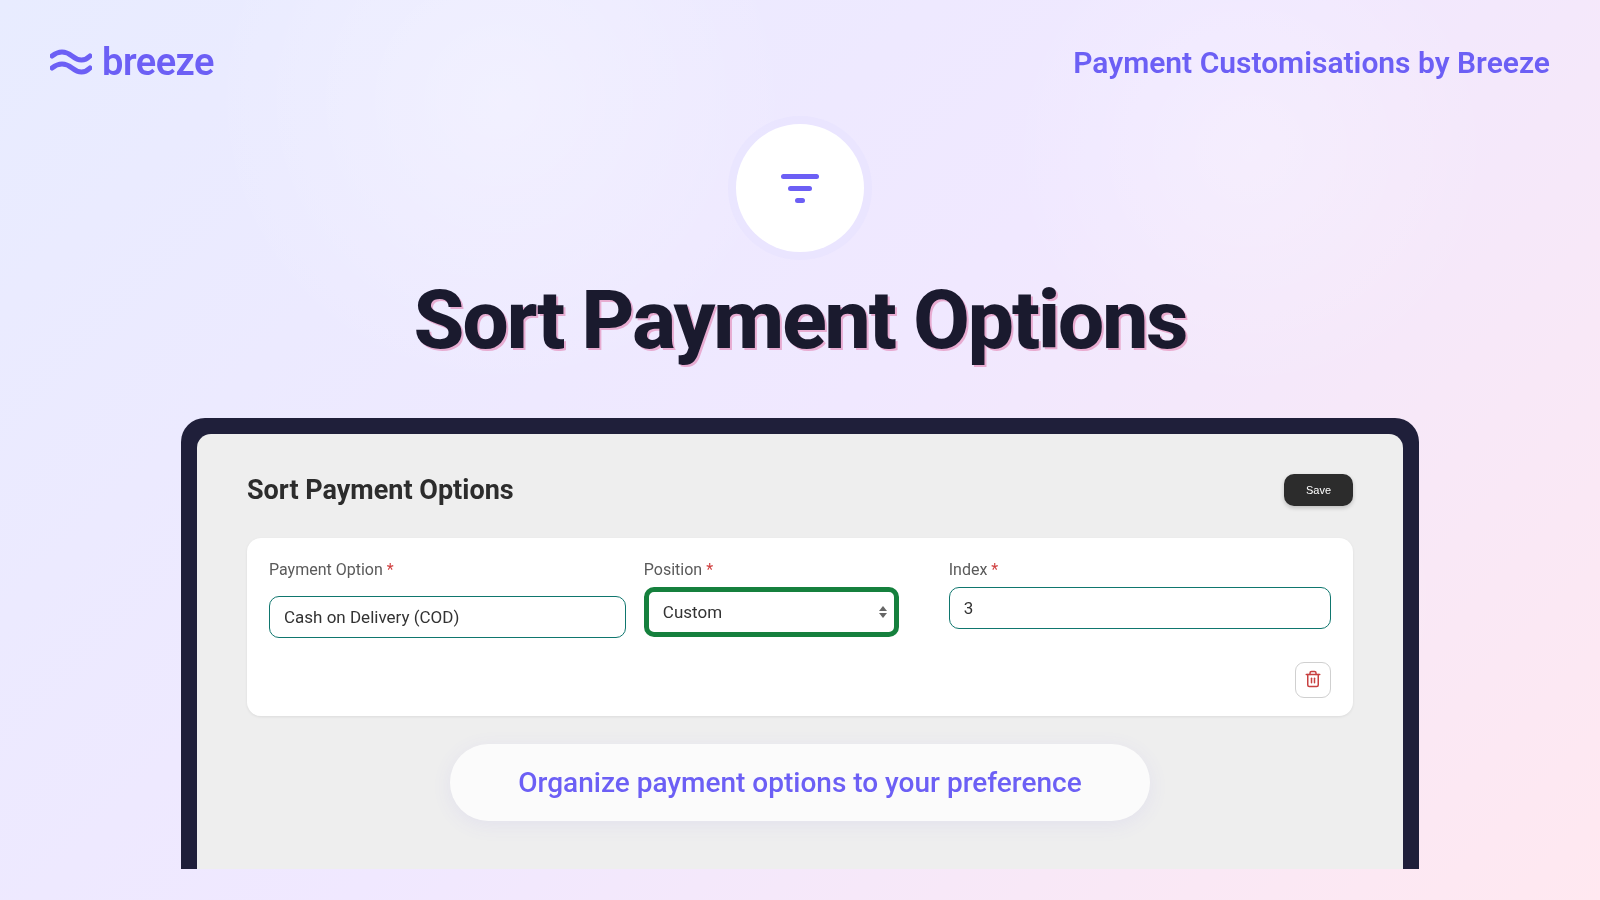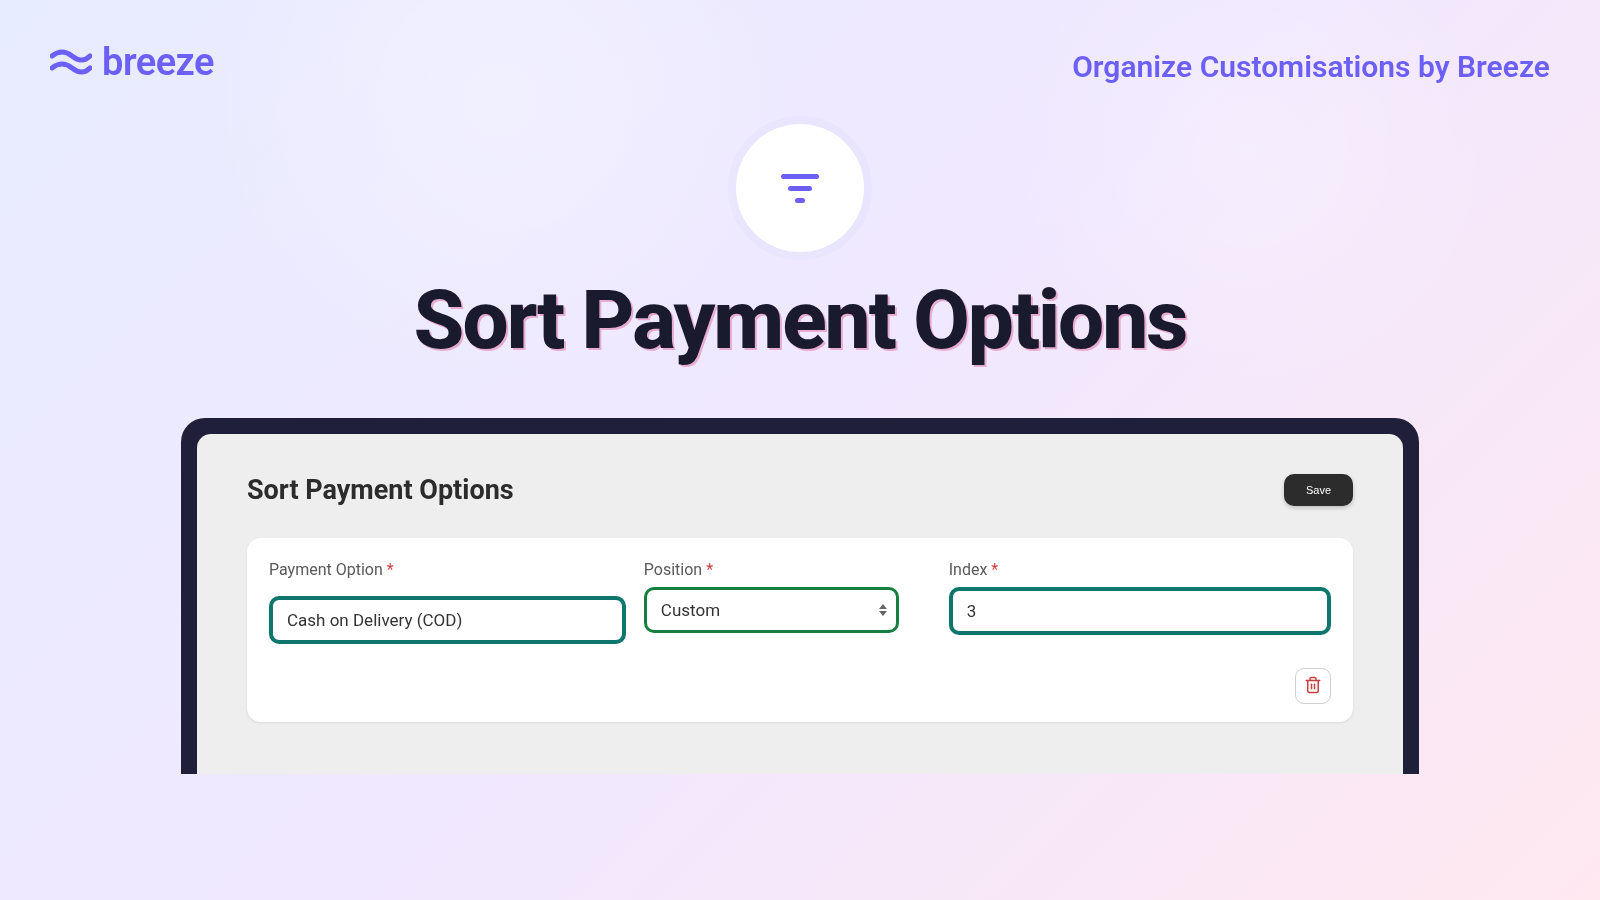--- a/index.html
+++ b/index.html
@@ -43,21 +43,21 @@
       background: radial-gradient(circle, rgba(255,255,255,0.2) 0%, rgba(255,255,255,0) 70%);
       bottom: 100px;
       right: 150px;
     }
     
     
     .header {
       position: relative;
       display: flex;
       justify-content: space-between;
-      align-items: flex-end;
+      align-items: center;
       padding: 40px 50px 0 50px;
       z-index: 10;
     }
     
     .logo {
       display: flex;
       align-items: center;
       gap: 10px;
     }
     
@@ -195,35 +195,35 @@
       font-size: 16px;
       color: #5a5a5a;
       font-weight: 400;
     }
     
     .required {
       color: #d04040;
     }
     
     .text-input {
-      border: 4px solid #0f766e;
+      border: 1px solid #0f766e;
       border-radius: 10px;
       padding: 10px 14px;
       font-size: 17px;
       color: #333;
       background: #ffffff;
       font-family: inherit;
     }
     
     .select-wrapper {
       position: relative;
     }
     
     .select-input {
-      border: 3px solid #15803d;
+      border: 5px solid #15803d;
       border-radius: 10px;
       padding: 10px 38px 10px 14px;
       font-size: 17px;
       color: #333;
       background: #ffffff;
       width: 100%;
       appearance: none;
       font-family: inherit;
     }
     
@@ -295,21 +295,21 @@
 <div class="header">
   <div class="logo">
     <span class="logo-icon">
       <svg viewBox="0 0 42 36" width="42" height="36">
         <path d="M2 12 Q 12 4, 22 12 T 40 12" stroke="#6c5ff5" stroke-width="5" fill="none" stroke-linecap="round"></path>
         <path d="M2 24 Q 12 16, 22 24 T 40 24" stroke="#6c5ff5" stroke-width="5" fill="none" stroke-linecap="round"></path>
       </svg>
     </span>
     <span class="logo-text">breeze</span>
   </div>
-  <div class="header-tagline">Organize Customisations by Breeze</div>
+  <div class="header-tagline">Payment Customisations by Breeze</div>
 </div>
 
 <div class="icon-circle">
   <div class="filter-icon">
     <div class="filter-line filter-line-1"></div>
     <div class="filter-line filter-line-2"></div>
     <div class="filter-line filter-line-3"></div>
   </div>
 </div>
 
@@ -364,15 +364,16 @@
               <polyline points="3 6 5 6 21 6"></polyline>
               <path d="M19 6v14a2 2 0 0 1-2 2H7a2 2 0 0 1-2-2V6m3 0V4a2 2 0 0 1 2-2h4a2 2 0 0 1 2 2v2"></path>
               <line x1="10" y1="11" x2="10" y2="17"></line>
               <line x1="14" y1="11" x2="14" y2="17"></line>
             </svg>
           </span>
         </button>
       </div>
     </div>
 
+    <div class="bottom-pill">Organize payment options to your preference</div>
 
   </div>
 </div>
 
 </body></html>

